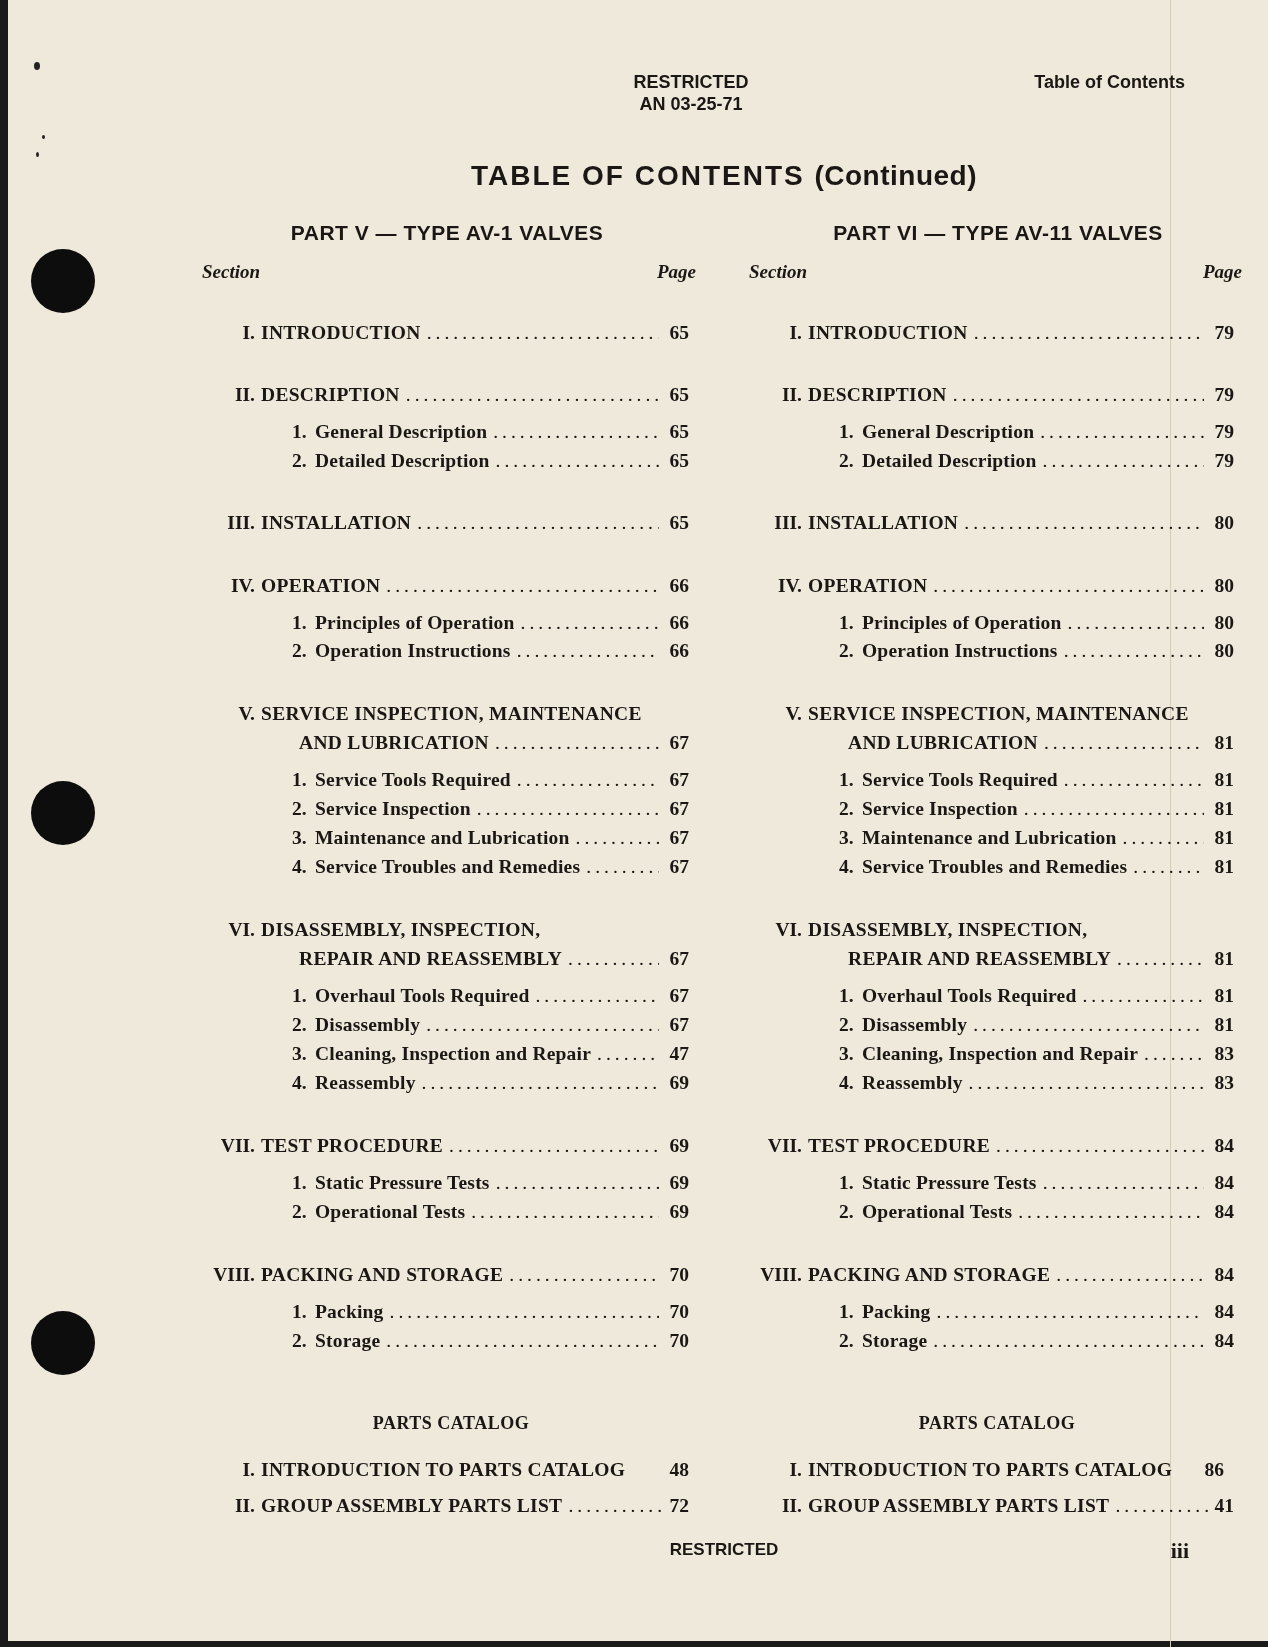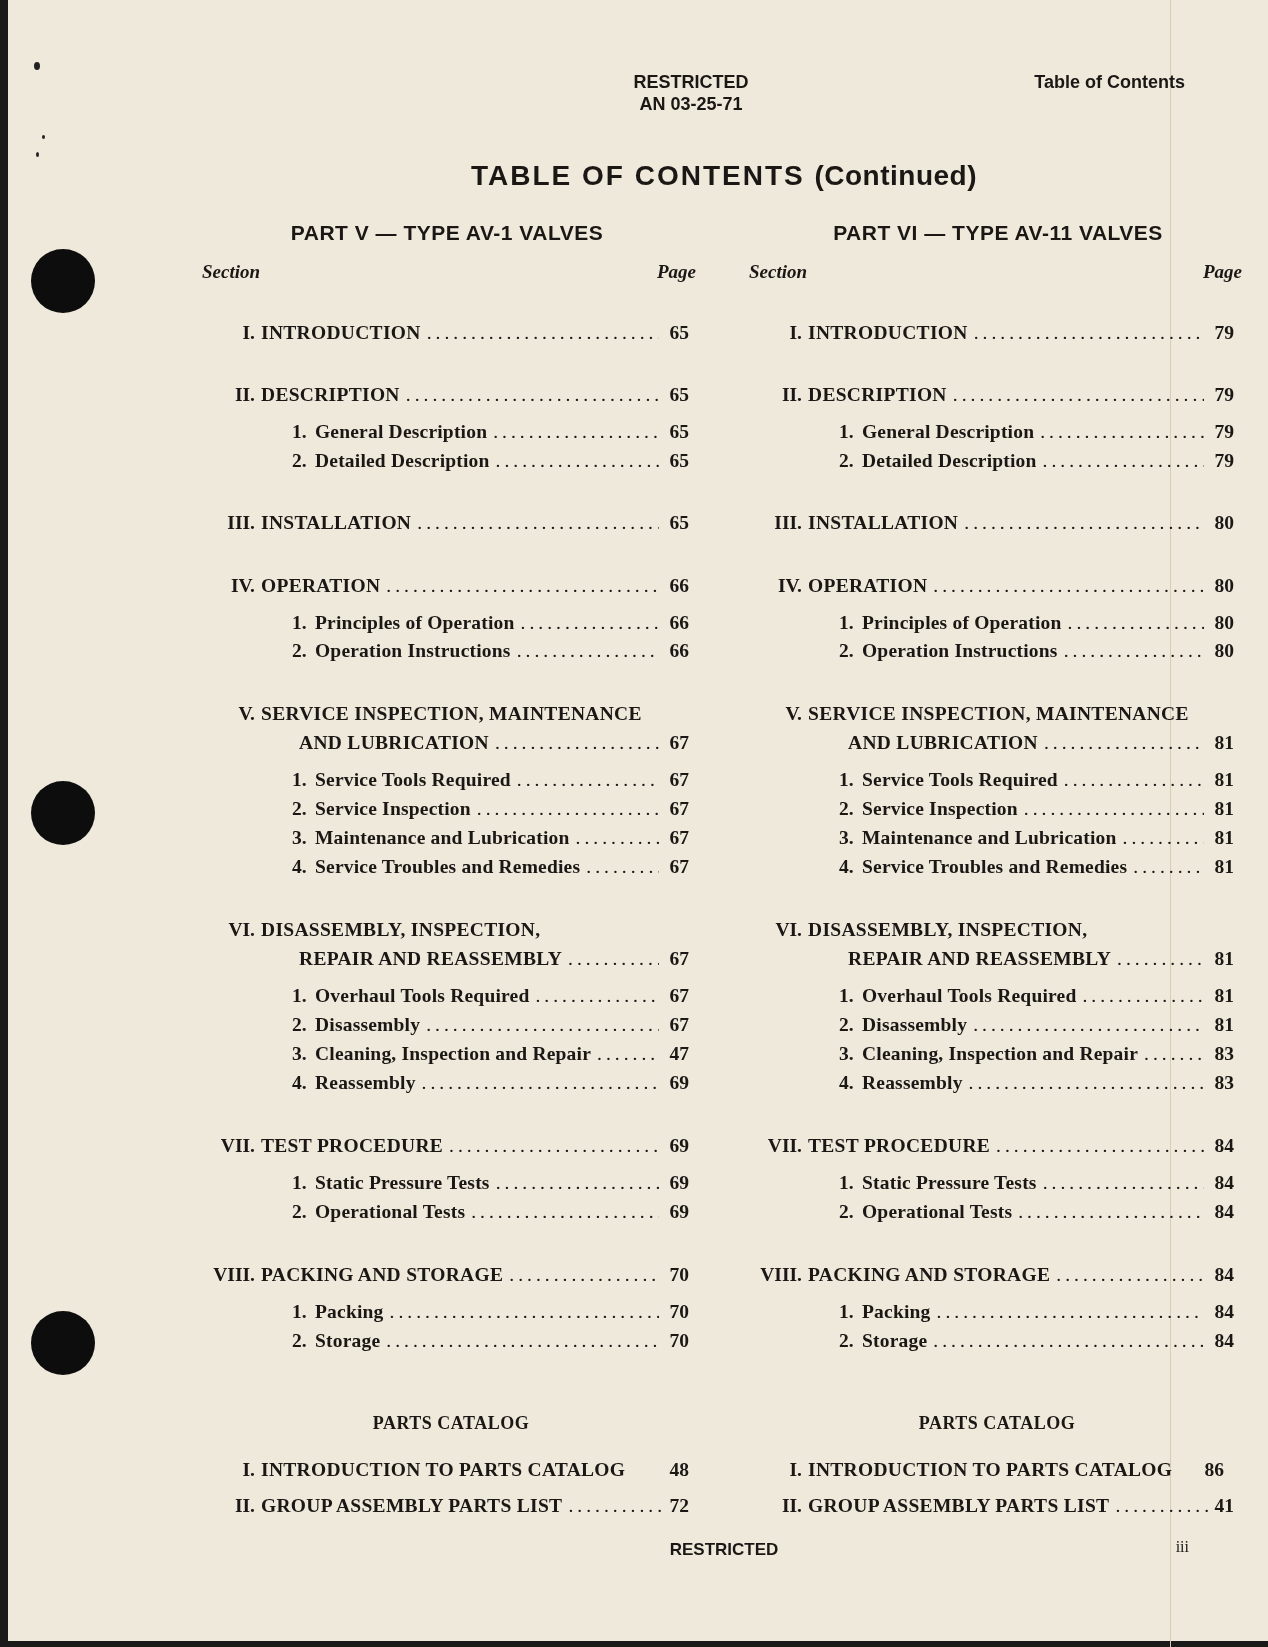--- a/index.html
+++ b/index.html
@@ -27,21 +27,21 @@
   .row .num { position:absolute; text-align:right; white-space:nowrap; }
   .row .label { position:absolute; white-space:nowrap; display:flex; align-items:baseline; overflow:hidden; }
   .row .label .txt { flex:0 0 auto; }
   .row .label .dots { flex:1 1 auto; overflow:hidden; white-space:nowrap; letter-spacing:4px; padding-left:6px; font-weight:normal; }
   .row .pg { position:absolute; text-align:right; white-space:nowrap; }
   .upper { letter-spacing:0.3px; }
   .sub { letter-spacing:0.2px; }
 
   .catalog-head { position:absolute; font-size:18px; font-weight:bold; letter-spacing:0.5px; }
   .footer { position:absolute; font-size:17px; }
-  .pgnum { position:absolute; font-size:16px; font-weight:normal;margin-left:28px; }
+  .pgnum { position:absolute; font-size:22px; font-weight:bold;margin-left:28px; }
 </style>
 </head>
 <body>
 
 <div class="page-edge-left"></div>
 <div class="page-edge-bottom"></div>
 <div class="fold-line"></div>
 <div class="hole" style="top:249px;"></div>
 <div class="hole" style="top:781px;"></div>
 <div class="hole" style="top:1311px;"></div>

